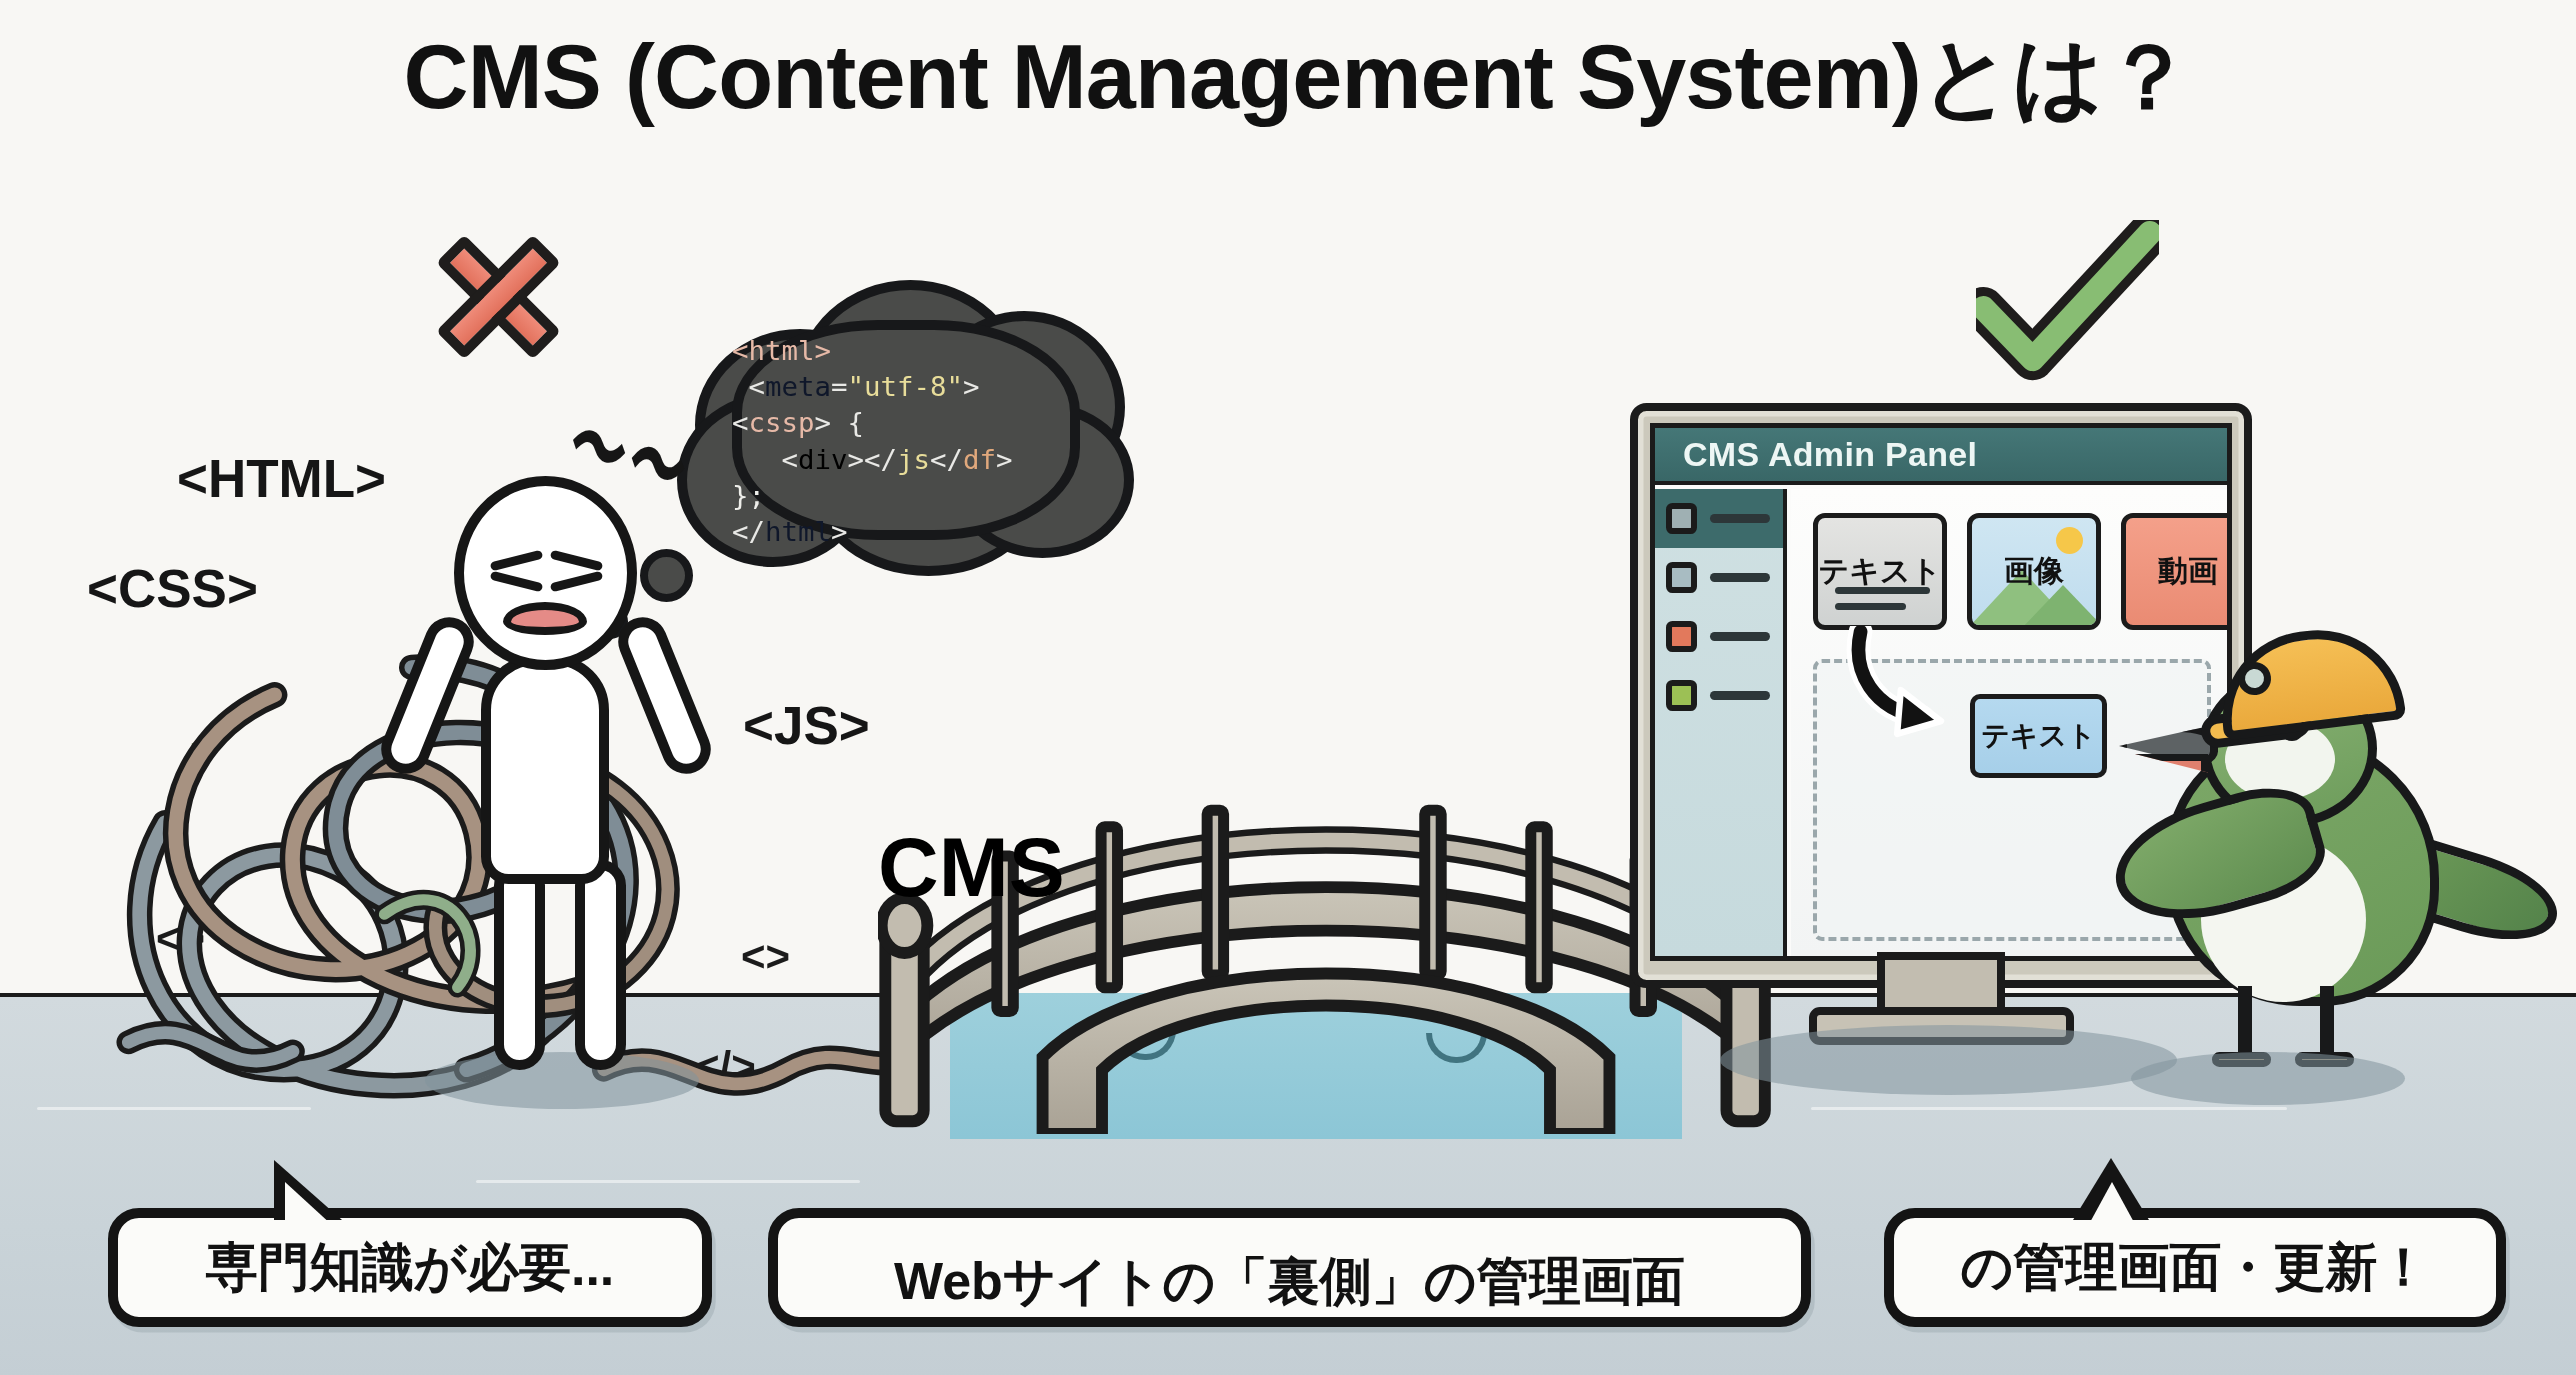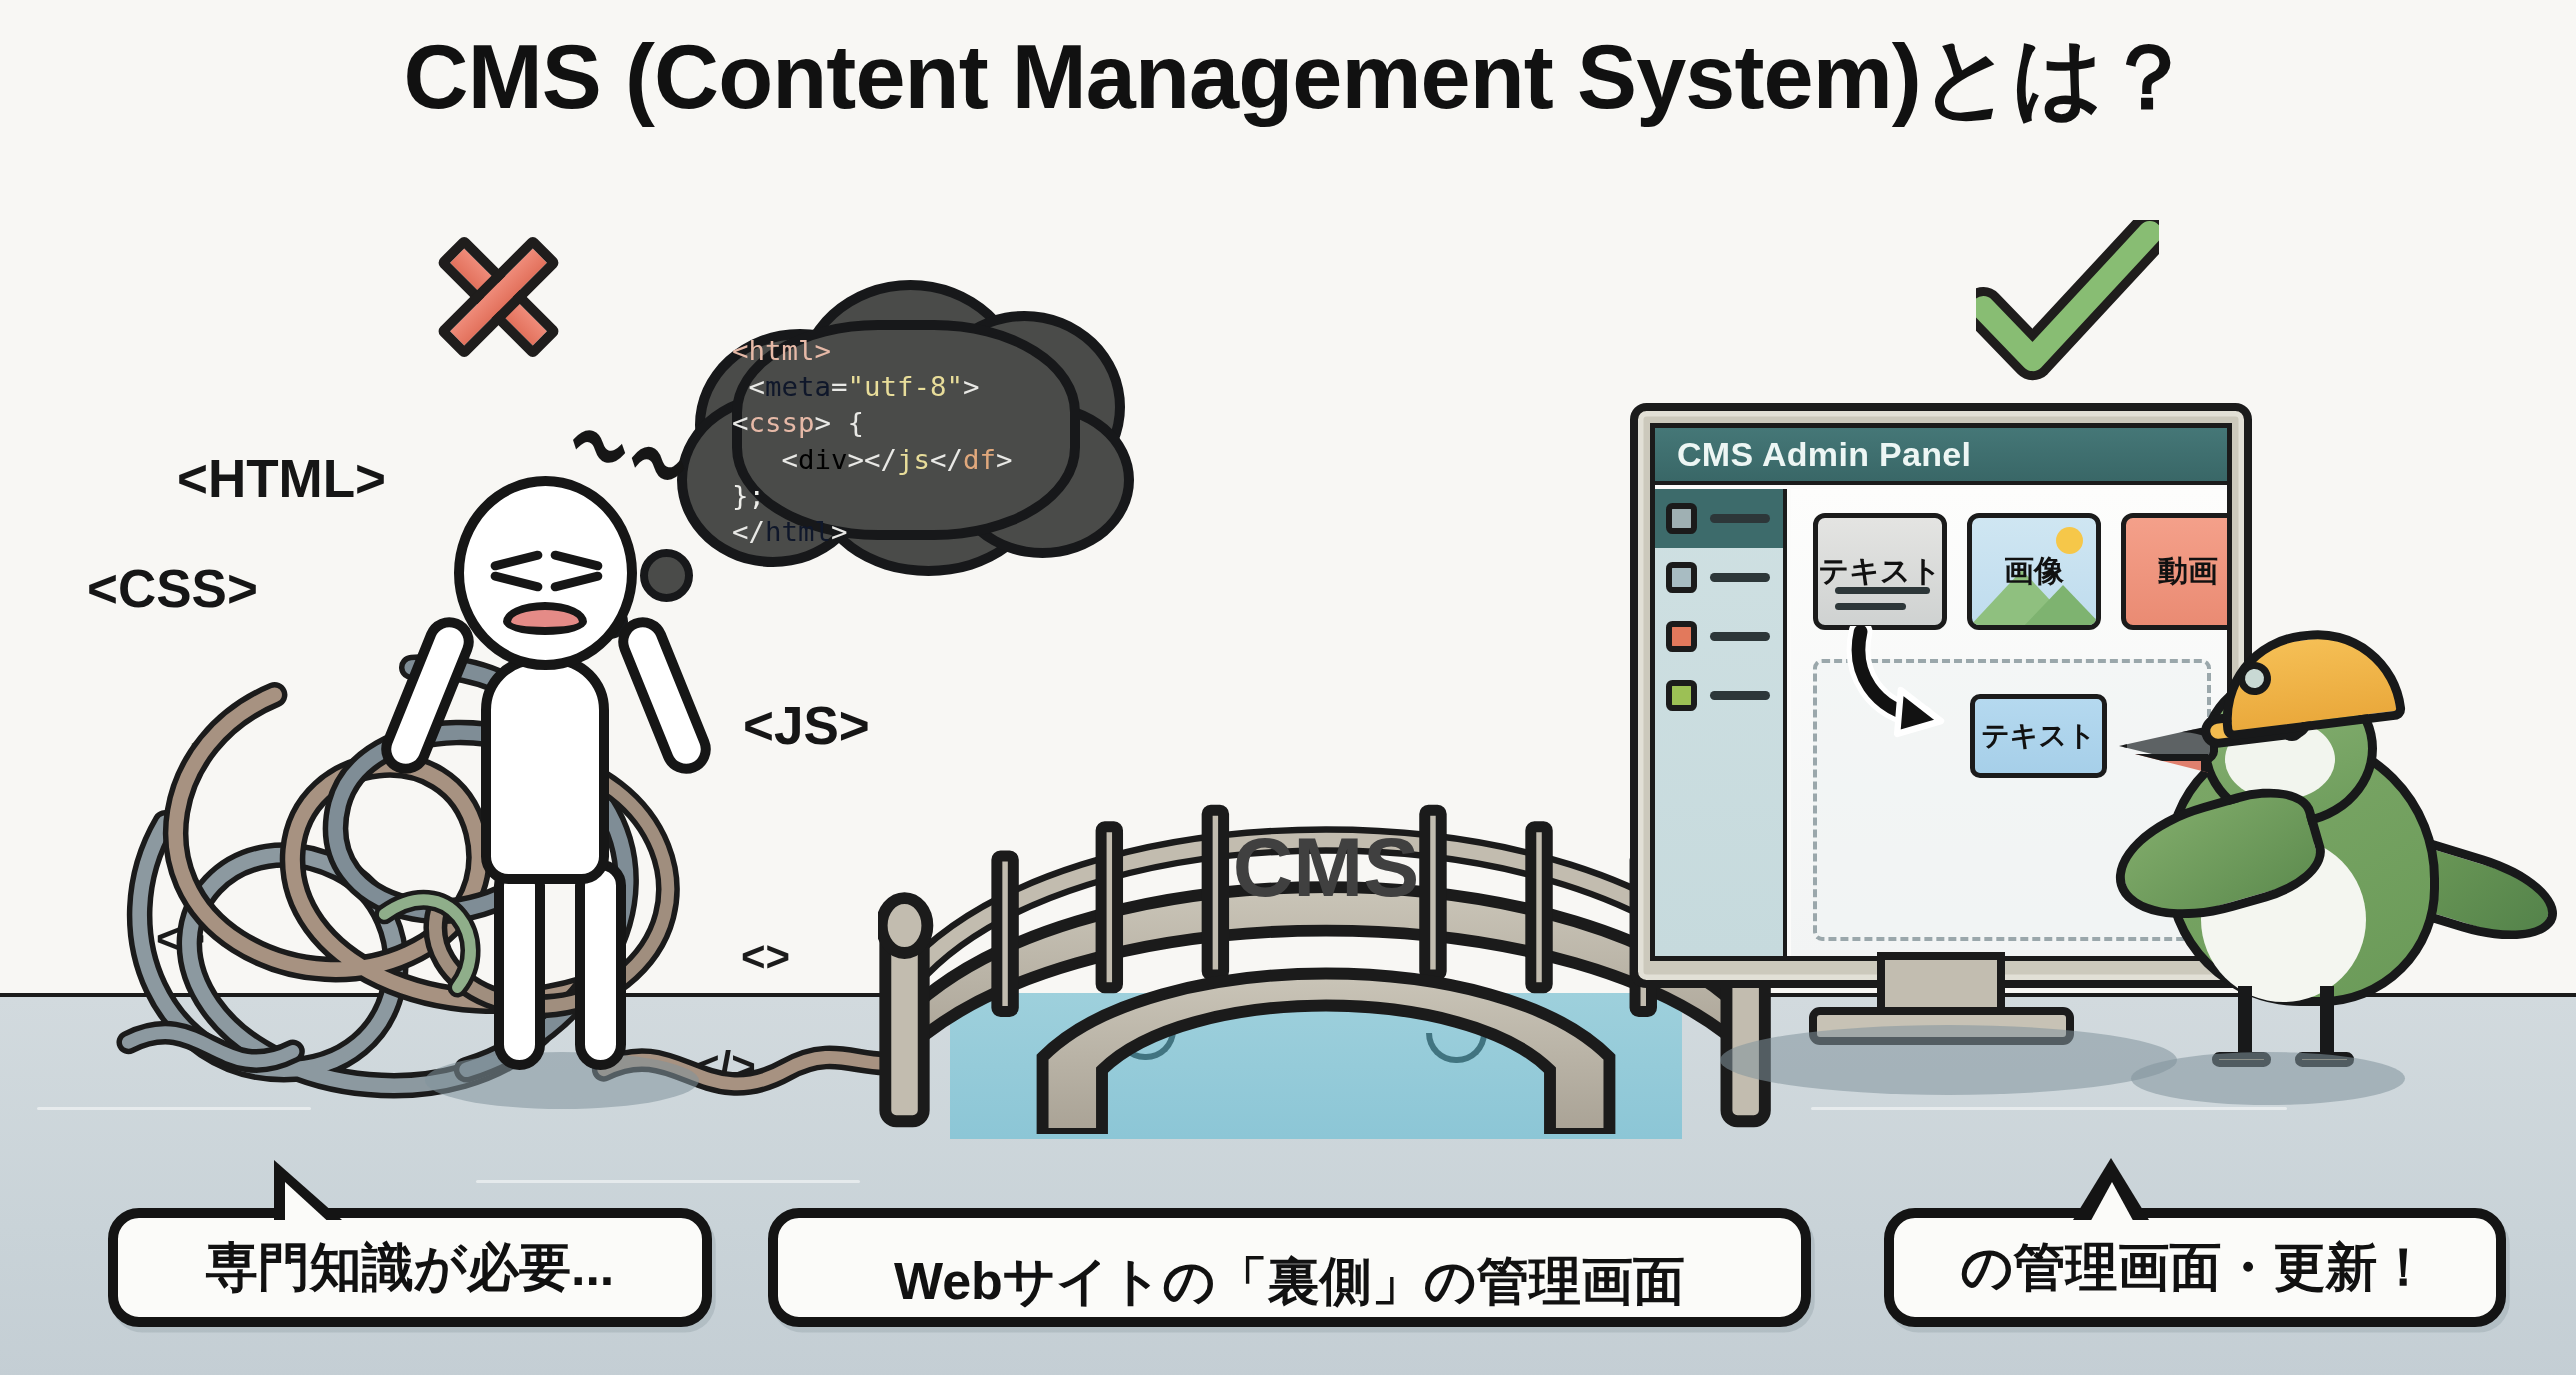--- a/index.html
+++ b/index.html
@@ -53,34 +53,34 @@
   .p-mouth{position:absolute;left:137px;top:126px;width:84px;height:33px;background:#e58b87;
            border:8.2px solid #161616;border-radius:50%/60% 60% 40% 40%;box-sizing:border-box;}
   .shadow{position:absolute;background:rgba(130,148,156,.55);border-radius:50%;}
   .squig{position:absolute;color:#161616;font-size:57px;font-weight:bold;}
 
   
   .noodles{position:absolute;left:110px;top:640px;width:823px;height:512px;}
 
   
   .bridge{position:absolute;left:878px;top:750px;width:896px;height:384px;}
-  .cmslabel{position:absolute;left:0;top:69px;width:896px;text-align:center;
-            font-size:84px;font-weight:bold;color:#404040;}
+  .cmslabel{position:absolute;left:0;top:69px;width:896px;
+            font-size:84px;font-weight:bold;color:#000000;}
 
   
   .monitor{position:absolute;left:1630px;top:403px;width:622px;height:585px;}
   .m-frame{position:absolute;inset:0;background:#ccc9bc;border:8.2px solid #1b1b1b;
            border-radius:16.5px;box-sizing:border-box;
            box-shadow:inset 0 0 0 5.5px #e2e0d6;}
   .m-screen{position:absolute;left:20px;top:20px;right:20px;bottom:27.4px;
             background:#fbfbfa;border:5.5px solid #1b1b1b;box-sizing:border-box;overflow:hidden;}
   .m-title{position:absolute;left:0;top:0;right:0;height:57px;
            background:linear-gradient(180deg,#457777,#396767);
            border-bottom:4.6px solid #1b1b1b;color:#edf6f4;font-size:34px;font-weight:bold;
-           display:flex;align-items:center;padding-left:22px;box-sizing:border-box;
+           display:flex;align-items:center;padding-left:28px;box-sizing:border-box;
            letter-spacing:0.3px;}
   .m-side{position:absolute;left:0;top:61px;bottom:0;width:132px;
           background:linear-gradient(180deg,#cfe0e2,#c6dadd);border-right:4.6px solid #1b1b1b;
           box-sizing:border-box;}
   .side-item{position:relative;height:59px;display:flex;align-items:center;padding-left:11px;}
   .side-item.active{background:#3d6b6b;}
   .sq{width:31px;height:31px;border:6.4px solid #1b1b1b;border-radius:6.4px;box-sizing:border-box;}
   .sline{width:60px;height:8.2px;background:#2d3739;border-radius:4.6px;margin-left:12.8px;}
   .m-body{position:absolute;left:136px;top:61px;right:0;bottom:0;
           background:linear-gradient(180deg,#fdfdfc,#f2f4f4);}

